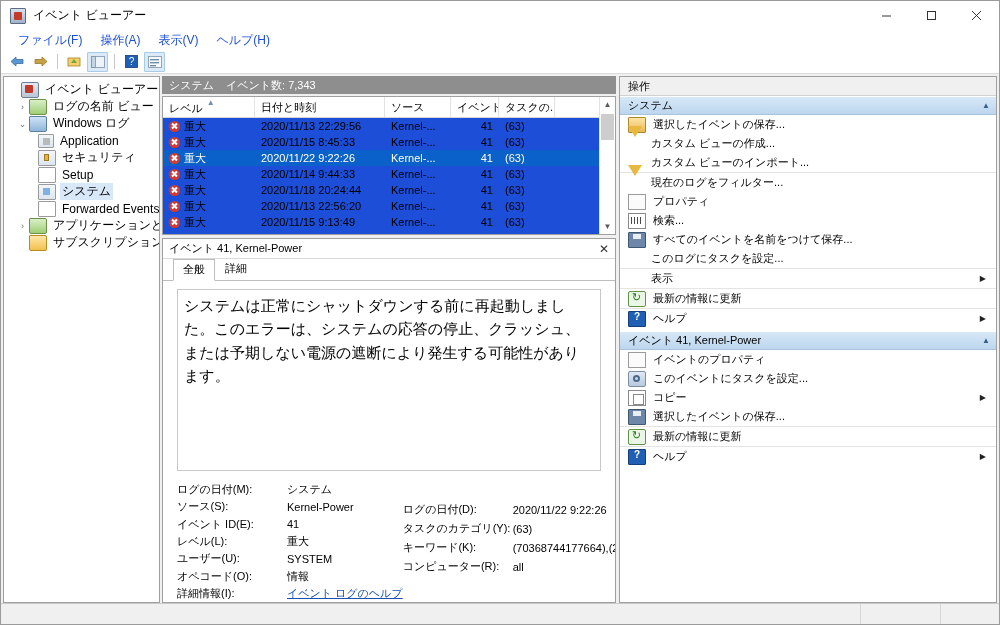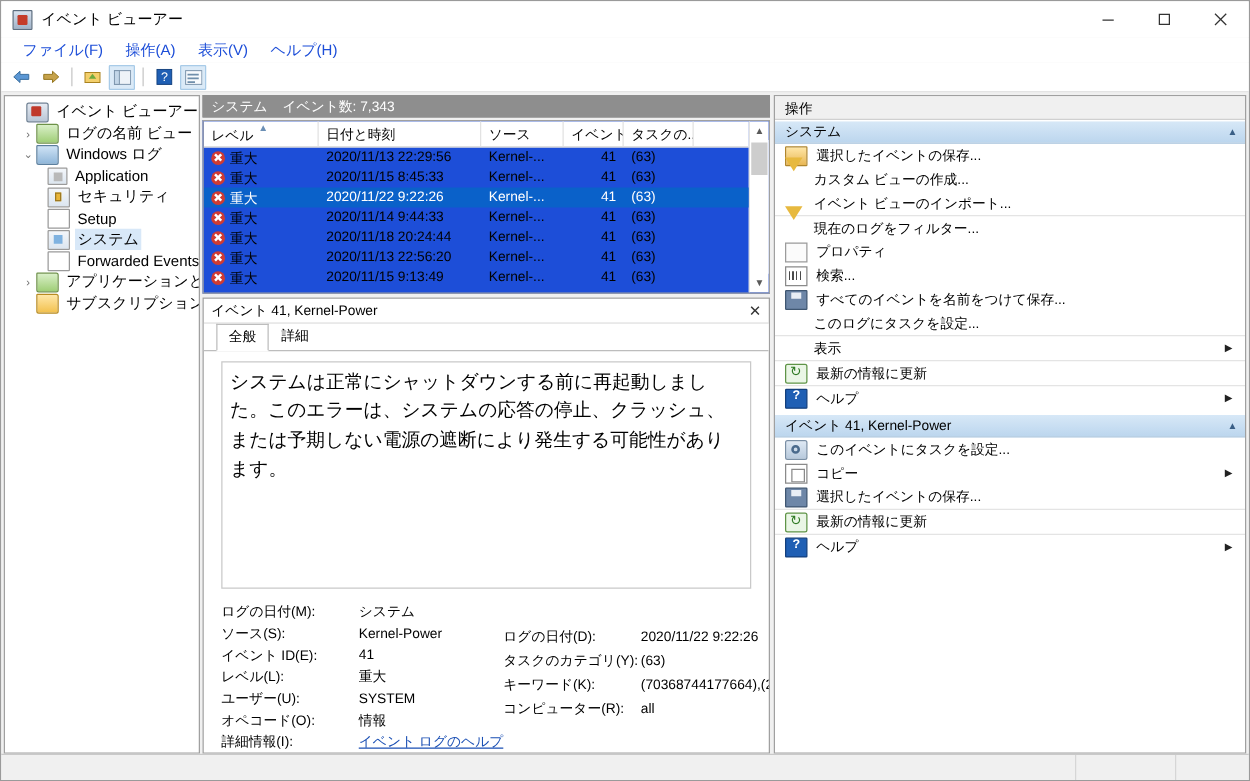--- a/index.html
+++ b/index.html
@@ -461,21 +461,21 @@
       <div class="act-item">
         <span class="aic ai-open"></span>
         <span>選択したイベントの保存...</span>
       </div>
       <div class="act-item">
         <span class="aic"><span class="ai-filter"></span></span>
         <span>カスタム ビューの作成...</span>
       </div>
       <div class="act-item">
         <span class="aic"></span>
-        <span>イベント ビューのインポート...</span>
+        <span>カスタム ビューのインポート...</span>
       </div>
       <div class="act-sep"></div>
       <div class="act-item">
         <span class="aic"><span class="ai-filter"></span></span>
         <span>現在のログをフィルター...</span>
       </div>
       <div class="act-item">
         <span class="aic ai-prop"></span>
         <span>プロパティ</span>
       </div>
@@ -507,20 +507,24 @@
         <span class="aic ai-help"></span>
         <span>ヘルプ</span>
         <span class="arrow">▶</span>
       </div>
 
       <div class="act-group" style="margin-top:3px">
         <span>イベント 41, Kernel-Power</span>
         <span class="chev">▲</span>
       </div>
 
+      <div class="act-item">
+        <span class="aic ai-prop"></span>
+        <span>イベントのプロパティ</span>
+      </div>
       <div class="act-item">
         <span class="aic ai-task"></span>
         <span>このイベントにタスクを設定...</span>
       </div>
       <div class="act-item">
         <span class="aic ai-copy"></span>
         <span>コピー</span>
         <span class="arrow">▶</span>
       </div>
       <div class="act-item">

